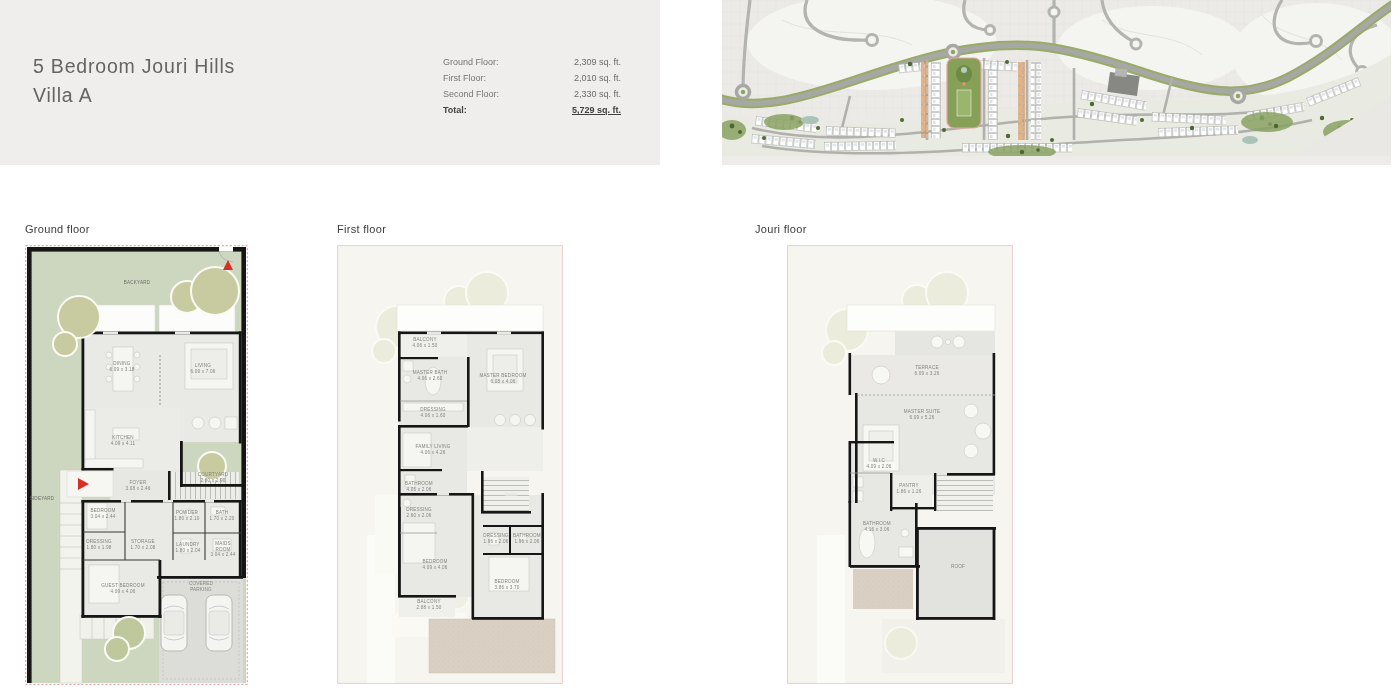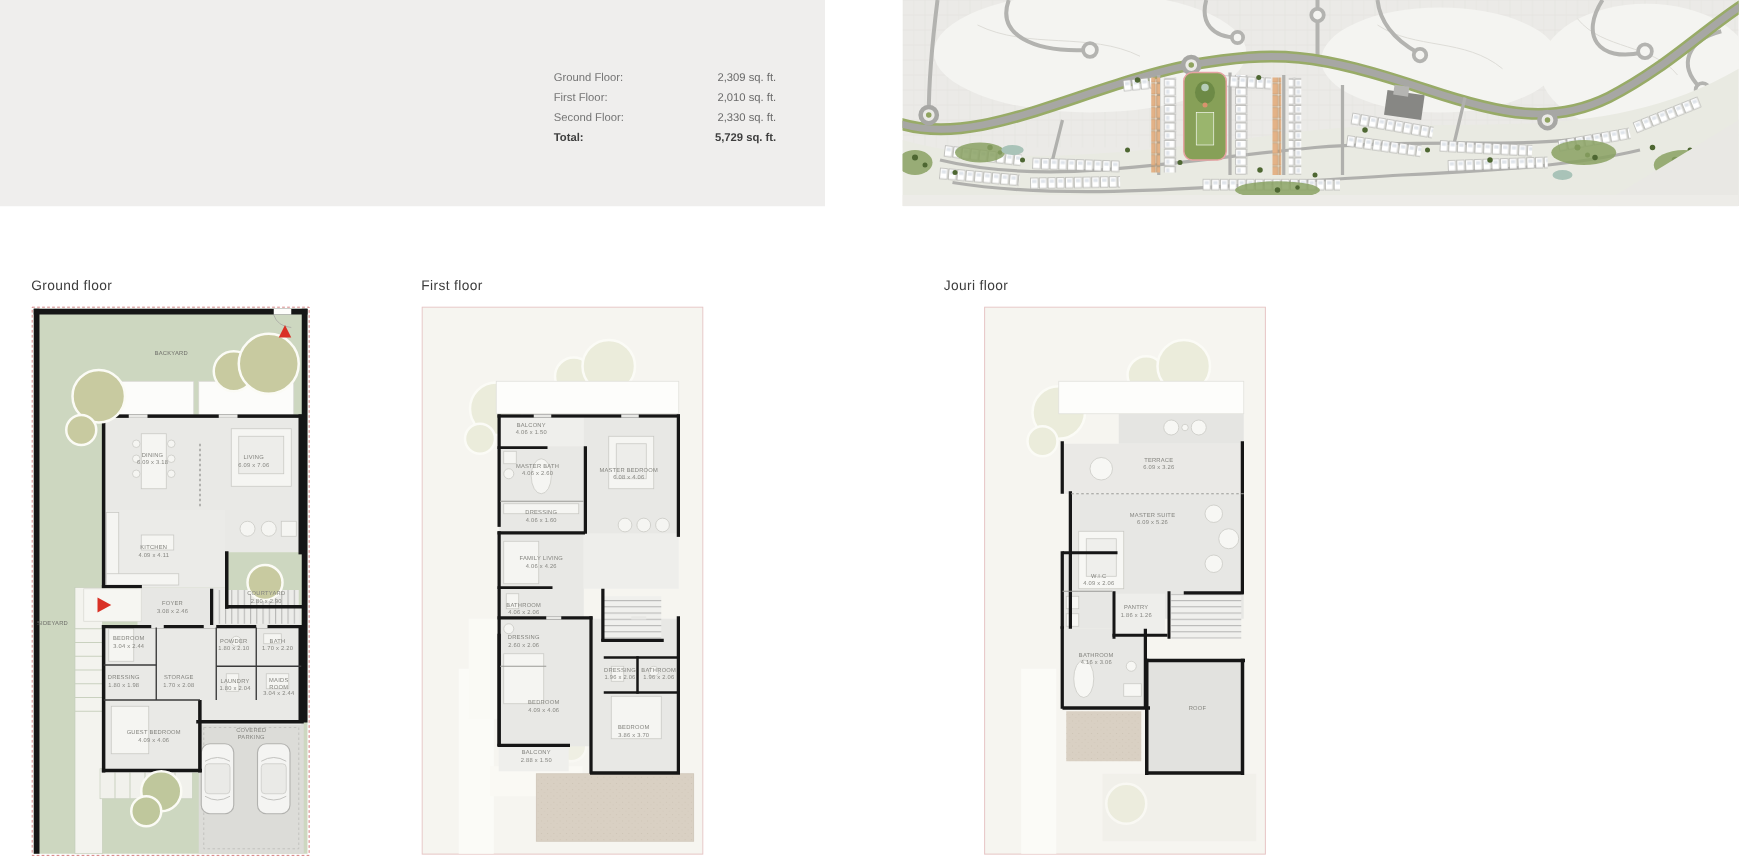--- a/index.html
+++ b/index.html
@@ -6,21 +6,21 @@
   #page{position:relative;width:1400px;height:691px;background:#fff;overflow:hidden;}
 
   
   .header-band{position:absolute;left:0;top:0;width:660px;height:165px;background:#efeeed;}
   .villa-title{position:absolute;left:33px;top:52px;font-size:19.5px;line-height:29px;
     color:#646464;letter-spacing:0.8px;}
   .area-block{position:absolute;left:443px;top:54px;width:178px;font-size:9px;color:#757575;}
   .area-row{display:flex;height:16px;line-height:16px;}
   .area-row .val{margin-left:auto;color:#6a6a6a;}
   .area-total{display:flex;height:16px;line-height:16px;margin-top:0;font-weight:bold;color:#3f3f3f;}
-  .area-total .val{margin-left:auto;}
+  .area-total .val{margin-left:auto;text-decoration:underline;}
 
   
   .map-wrap{position:absolute;left:722px;top:0;width:669px;height:165px;}
 
   
   .plan{position:absolute;top:245px;}
   .plan-ground{left:25px;width:223px;height:440px;}
   .plan-first{left:337px;width:226px;height:560px;}
   .plan-second{left:787px;width:226px;height:439px;}
   .plan-title{position:absolute;top:-22px;left:0;width:100%;text-align:left;
@@ -32,20 +32,22 @@
     color:#84847f;text-align:center;white-space:pre-line;letter-spacing:0.2px;pointer-events:none;}
   .rl-dark{color:#6d6d68;}
 </style>
 </head>
 <body>
 
 <div id="page">
 
   <div class="header-band">
     <div class="villa-title">
+      <div>5 Bedroom Jouri Hills</div>
+      <div>Villa A</div>
     </div>
     <div class="area-block">
       <div class="area-row">
         <span>Ground Floor:</span>
         <span class="val">2,309 sq. ft.</span>
       </div>
       <div class="area-row">
         <span>First Floor:</span>
         <span class="val">2,010 sq. ft.</span>
       </div>

